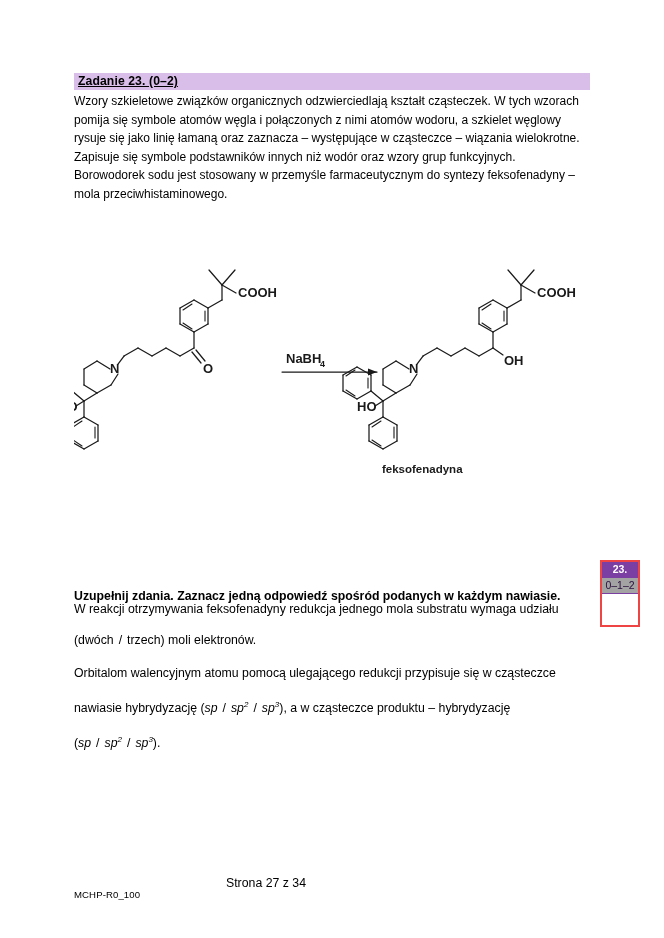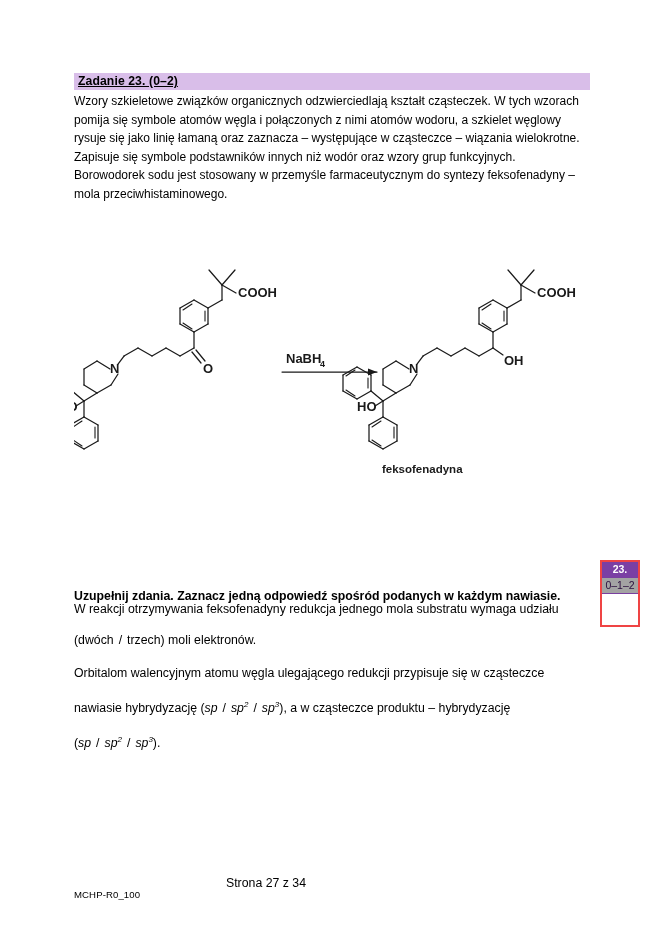--- a/index.html
+++ b/index.html
@@ -331,21 +331,21 @@
   <div class="instruction">Uzupełnij zdania. Zaznacz jedną odpowiedź spośród podanych w każdym nawiasie.</div>
 
   <div class="sentence" id="sentence-1">
     <span>W reakcji otrzymywania feksofenadyny redukcja jednego mola substratu wymaga udziału</span>
     <br>
     <span>(</span><span>dwóch</span><span class="opt-sep">/</span><span>trzech</span><span>)</span>
     <span>moli elektronów.</span>
   </div>
 
   <div class="sentence" id="sentence-2">
-    <span>Orbitalom walencyjnym atomu węgla ulegającego redukcji przypisuje się w cząsteczce</span>
+    <span>Orbitalom walencyjnym atomu pomocą ulegającego redukcji przypisuje się w cząsteczce</span>
     <br>
     <span>nawiasie hybrydyzację (</span><i>sp</i><span class="opt-sep">/</span><i><span>sp</span><sup>2</sup></i><span class="opt-sep">/</span><i><span>sp</span><sup>3</sup></i><span>), a w cząsteczce produktu – hybrydyzację</span>
     <br>
     <span>(</span><i>sp</i><span class="opt-sep">/</span><i><span>sp</span><sup>2</sup></i><span class="opt-sep">/</span><i><span>sp</span><sup>3</sup></i><span>).</span>
   </div>
 
   <div class="score-box">
     <div class="score-num">23.</div>
     <div class="score-pts">0–1–2</div>
     <div class="score-blank"></div>

